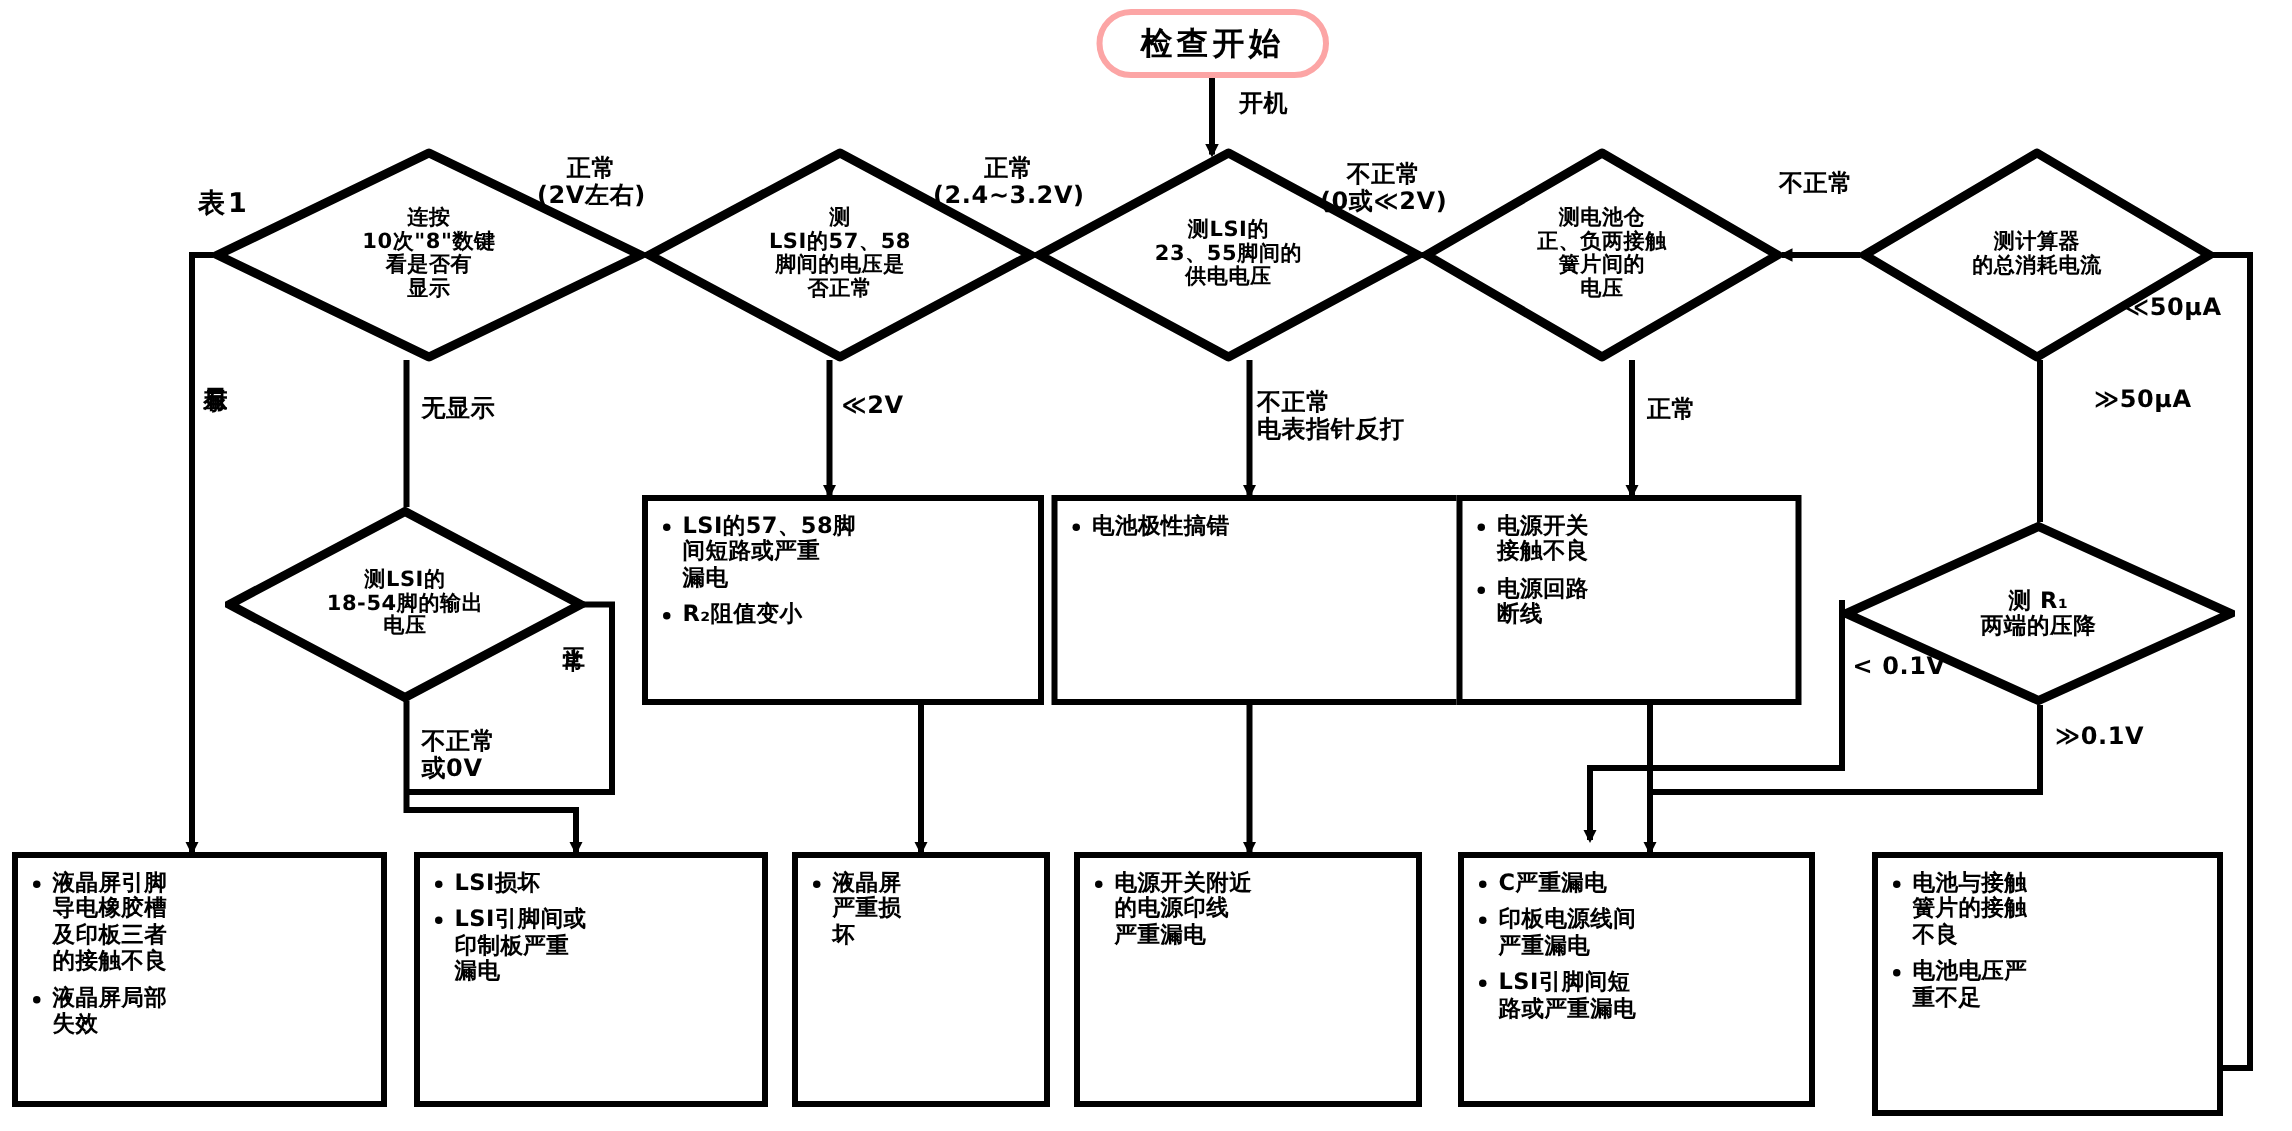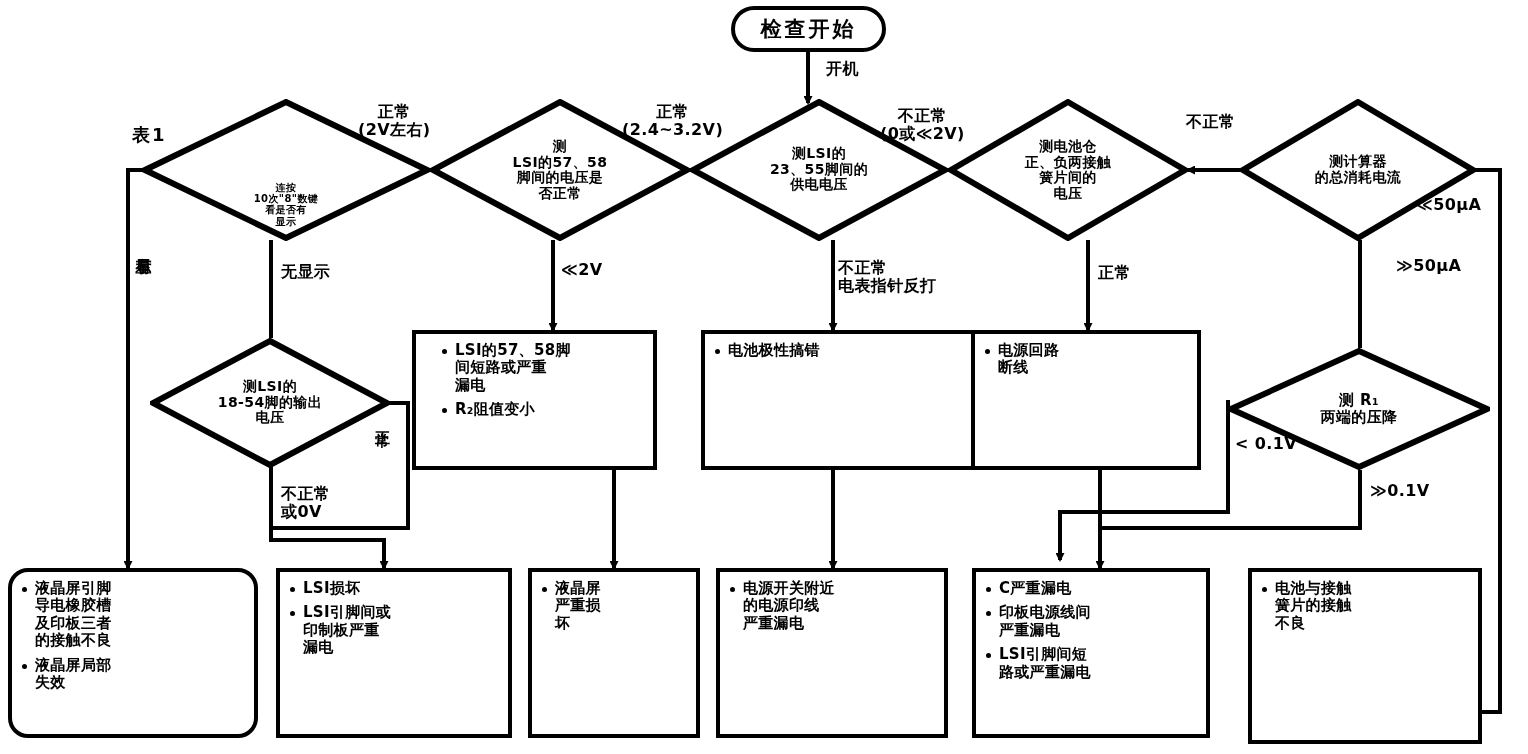--- a/index.html
+++ b/index.html
@@ -4,21 +4,21 @@
 <style>
   html,body{margin:0;padding:0;background:#fff;}
   body{font-family:"DejaVu Sans","Liberation Sans",sans-serif;}
   #stage{position:relative;width:1528px;height:754px;background:#ffffff;overflow:hidden;}
   #wires{position:absolute;left:0;top:0;width:1528px;height:754px;}
 
   
   .node{position:absolute;box-sizing:border-box;}
 
   
-  .terminator{border:4px solid #000000;border-radius:26px;background:#fff;
+  .terminator{border:4px solid #fca5a5;border-radius:26px;background:#fff;
      display:flex;align-items:center;justify-content:center;
      font-size:21px;font-weight:700;letter-spacing:3px;color:#000;}
 
   
   .diamond-wrap{position:absolute;}
   .diamond-shape{position:absolute;left:0;top:0;width:100%;height:100%;}
   .diamond-label{position:absolute;left:6%;top:50%;transform:translateY(-50%);
       width:88%;text-align:center;font-size:15px;font-weight:700;line-height:1.12;
       color:#000;white-space:pre-line;letter-spacing:.4px;}
 
@@ -89,21 +89,21 @@
 
   <div class="corner-title" style="left:132px;top:123px;">表1</div>
 
   <div class="node terminator" style="left:731px;top:6px;width:155px;height:46px;">检查开始</div>
   <div class="elabel" style="left:826px;top:60px;">开机</div>
 
   <div class="diamond-wrap" style="left:142px;top:99px;width:288px;height:142px;">
     <svg class="diamond-shape" viewBox="0 0 288 142" xmlns="http://www.w3.org/2000/svg">
       <polygon points="144,3 285,71 144,139 3,71" fill="#fff" stroke="#000" stroke-width="6"></polygon>
     </svg>
-    <div class="diamond-label" style="font-size:10px;margin-top:34px;">连按
+    <div class="diamond-label" style="font-size:14px;">连按
 10次"8"数键
 看是否有
 显示</div>
   </div>
   <div class="elabel vert" style="left:135px;top:245px;">有显示</div>
   <div class="elabel" style="left:281px;top:263px;">无显示</div>
   <div class="elabel" style="left:358px;top:103px;text-align:center;">正常
 (2V左右)</div>
 
   <div class="diamond-wrap" style="left:430px;top:99px;width:260px;height:142px;">
@@ -169,43 +169,45 @@
   <div class="diamond-wrap" style="left:1228px;top:348px;width:262px;height:122px;">
     <svg class="diamond-shape" viewBox="0 0 262 122" xmlns="http://www.w3.org/2000/svg">
       <polygon points="131,3 259,61 131,119 3,61" fill="#fff" stroke="#000" stroke-width="6"></polygon>
     </svg>
     <div class="diamond-label" style="font-size:15px;">测 R₁
 两端的压降</div>
   </div>
   <div class="elabel" style="left:1222px;top:435px;margin-left:13px;">&lt; 0.1V</div>
   <div class="elabel" style="left:1370px;top:482px;">≫0.1V</div>
 
-  <div class="rect" style="left:412px;top:330px;width:245px;height:140px;padding-left:16px;">
+  <div class="rect" style="left:428px;top:330px;width:268px;height:140px;">
     <ul>
       <li>LSI的57、58脚
 间短路或严重
 漏电</li>
       <li>R₂阻值变小</li>
     </ul>
   </div>
 
   <div class="rect" style="left:701px;top:330px;width:280px;height:140px;">
     <ul>
       <li>电池极性搞错</li>
     </ul>
   </div>
 
   <div class="rect" style="left:971px;top:330px;width:230px;height:140px;">
     <ul>
+      <li>电源开关
+接触不良</li>
       <li>电源回路
 断线</li>
     </ul>
   </div>
 
-  <div class="rect" style="left:8px;top:568px;width:250px;height:170px;border-radius:20px;">
+  <div class="rect" style="left:8px;top:568px;width:250px;height:170px;">
     <ul>
       <li>液晶屏引脚
 导电橡胶槽
 及印板三者
 的接触不良</li>
       <li>液晶屏局部
 失效</li>
     </ul>
   </div>
 
@@ -242,16 +244,18 @@
       <li>LSI引脚间短
 路或严重漏电</li>
     </ul>
   </div>
 
   <div class="rect" style="left:1248px;top:568px;width:234px;height:176px;">
     <ul>
       <li>电池与接触
 簧片的接触
 不良</li>
+      <li>电池电压严
+重不足</li>
     </ul>
   </div>
 
 </div>
 
 </body></html>

